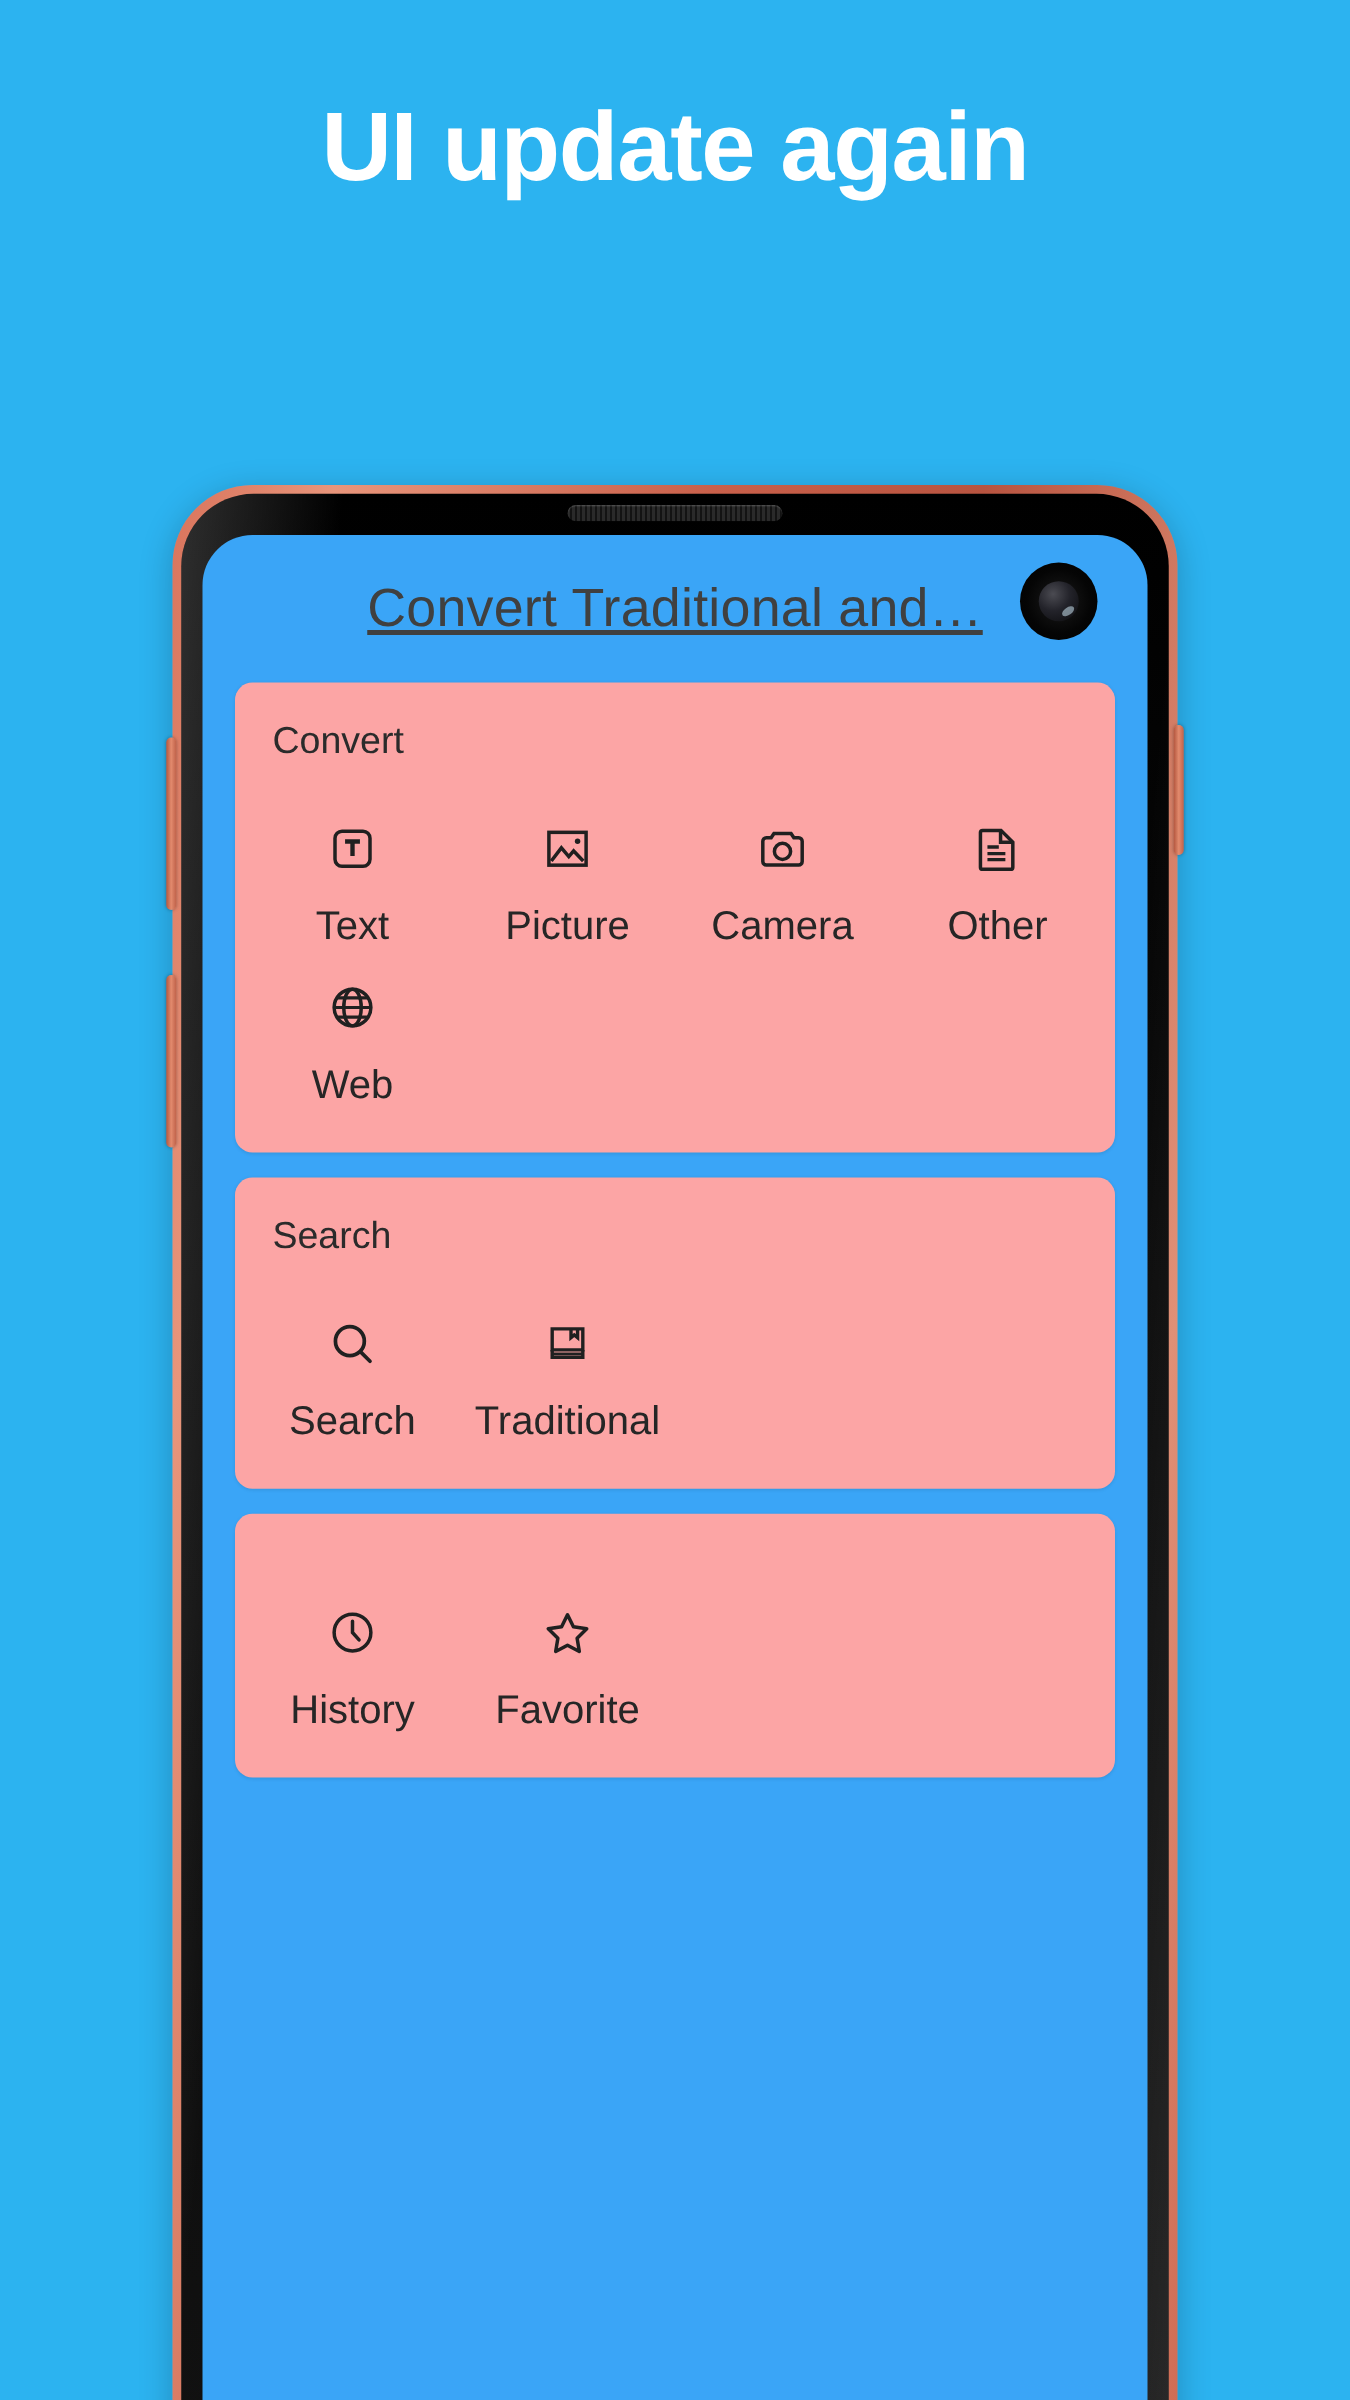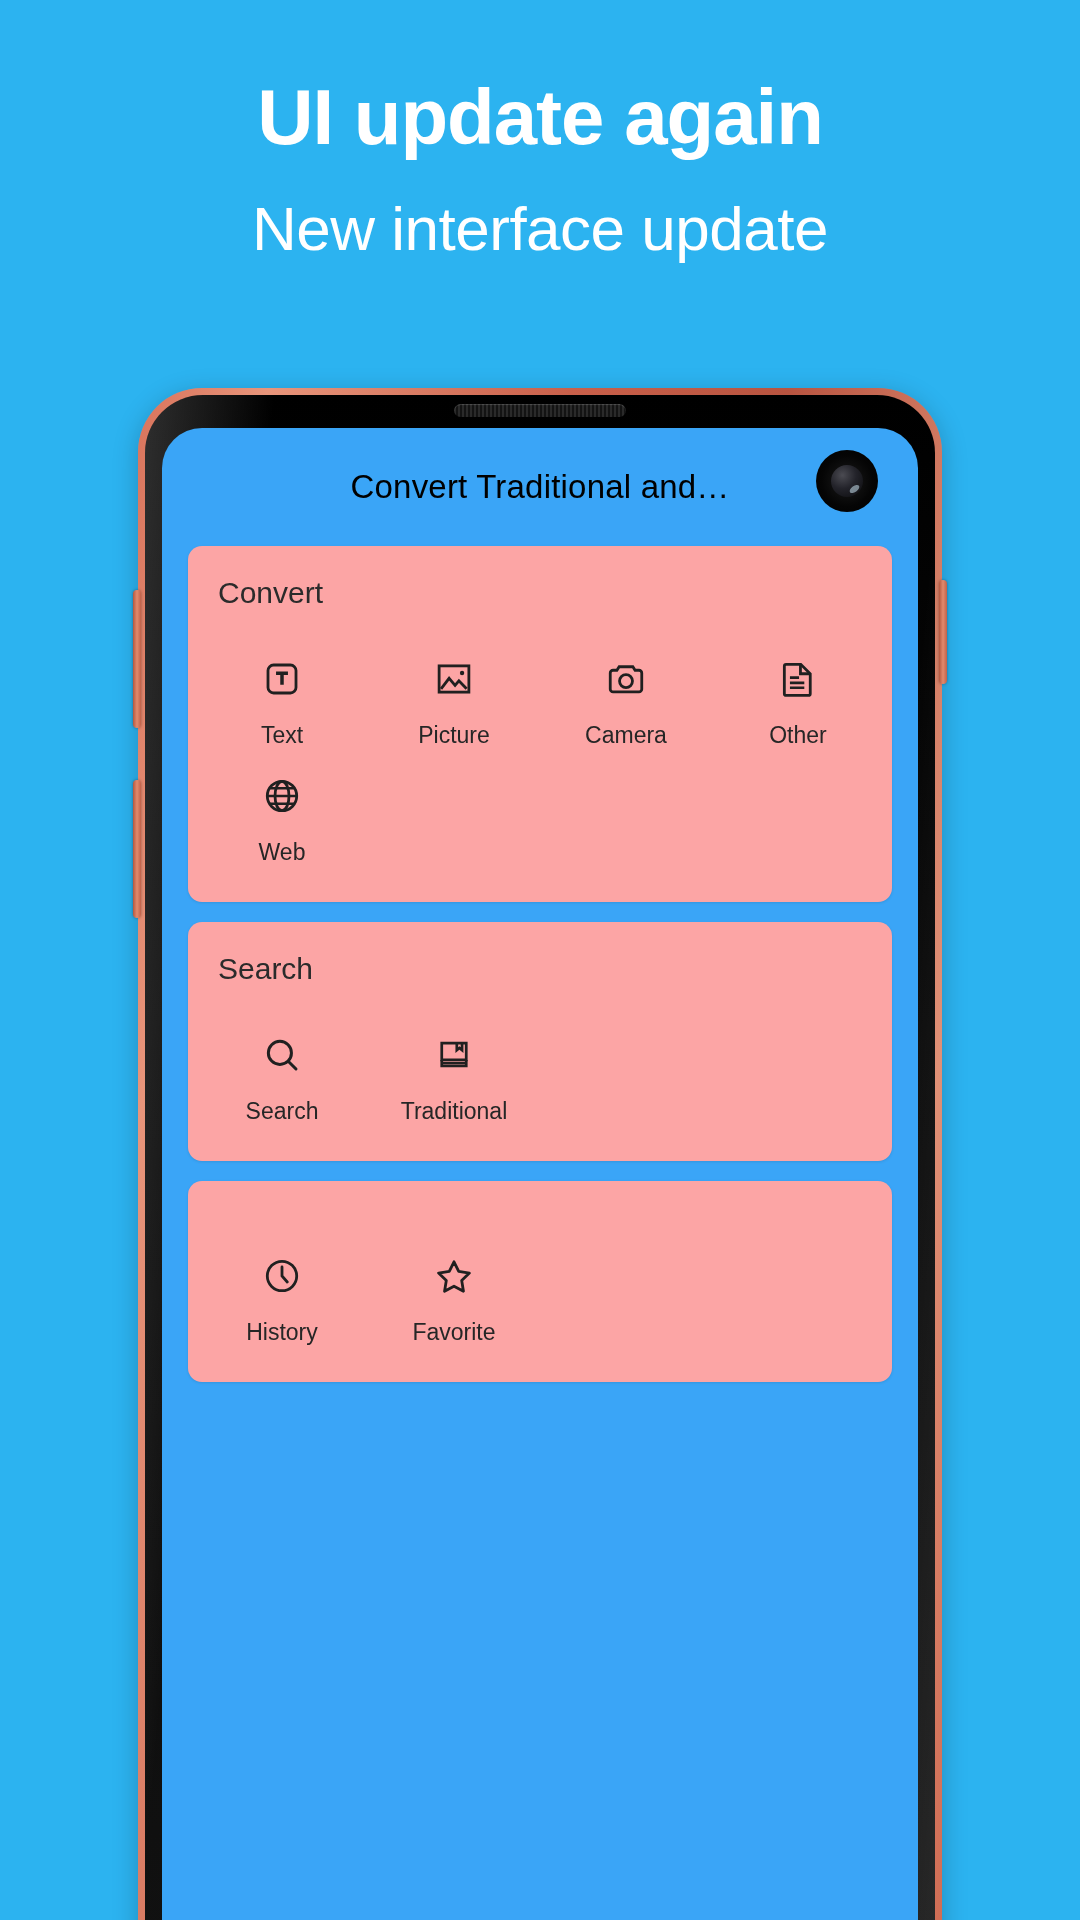--- a/index.html
+++ b/index.html
@@ -97,24 +97,25 @@
 
   
   .appbar {
     position:relative;
     height:118px;
     display:flex;
     align-items:center;
     justify-content:center;
   }
   .appbar-title {
-    color:#000000;
-    font-size:33px;
+    color:#404040;
+    font-size:43px;
     font-weight:400;
     letter-spacing:0.2px;
+    text-decoration:underline;
   }
   .punch-hole {
     position:absolute;
     right:40px; top:22px;
     width:62px; height:62px;
     border-radius:50%;
     background:radial-gradient(circle at 50% 50%, #1b1b1b 0%, #050505 58%, #000 100%);
     display:flex; align-items:center; justify-content:center;
   }
   .punch-lens {
@@ -157,31 +158,30 @@
     padding:18px 0 6px 0;
   }
   .tile .glyph {
     width:46px; height:46px;
     display:flex; align-items:center; justify-content:center;
     color:#202020;
   }
   .tile .glyph svg { display:block; }
   .tile-label {
     margin-top:20px;
-    font-size:23px;
+    font-size:32px;
     color:#262626;
     white-space:nowrap;
   }
 </style>
 </head>
 <body>
 
 <div class="promo">
   <div class="promo-title">UI update again</div>
-  <div class="promo-sub">New interface update</div>
 </div>
 
 <div class="phone-wrap">
   <div class="phone-frame"></div>
   <div class="phone-bezel"></div>
 
   <div class="btn-vol-up"></div>
   <div class="btn-vol-dn"></div>
   <div class="btn-power"></div>
 

